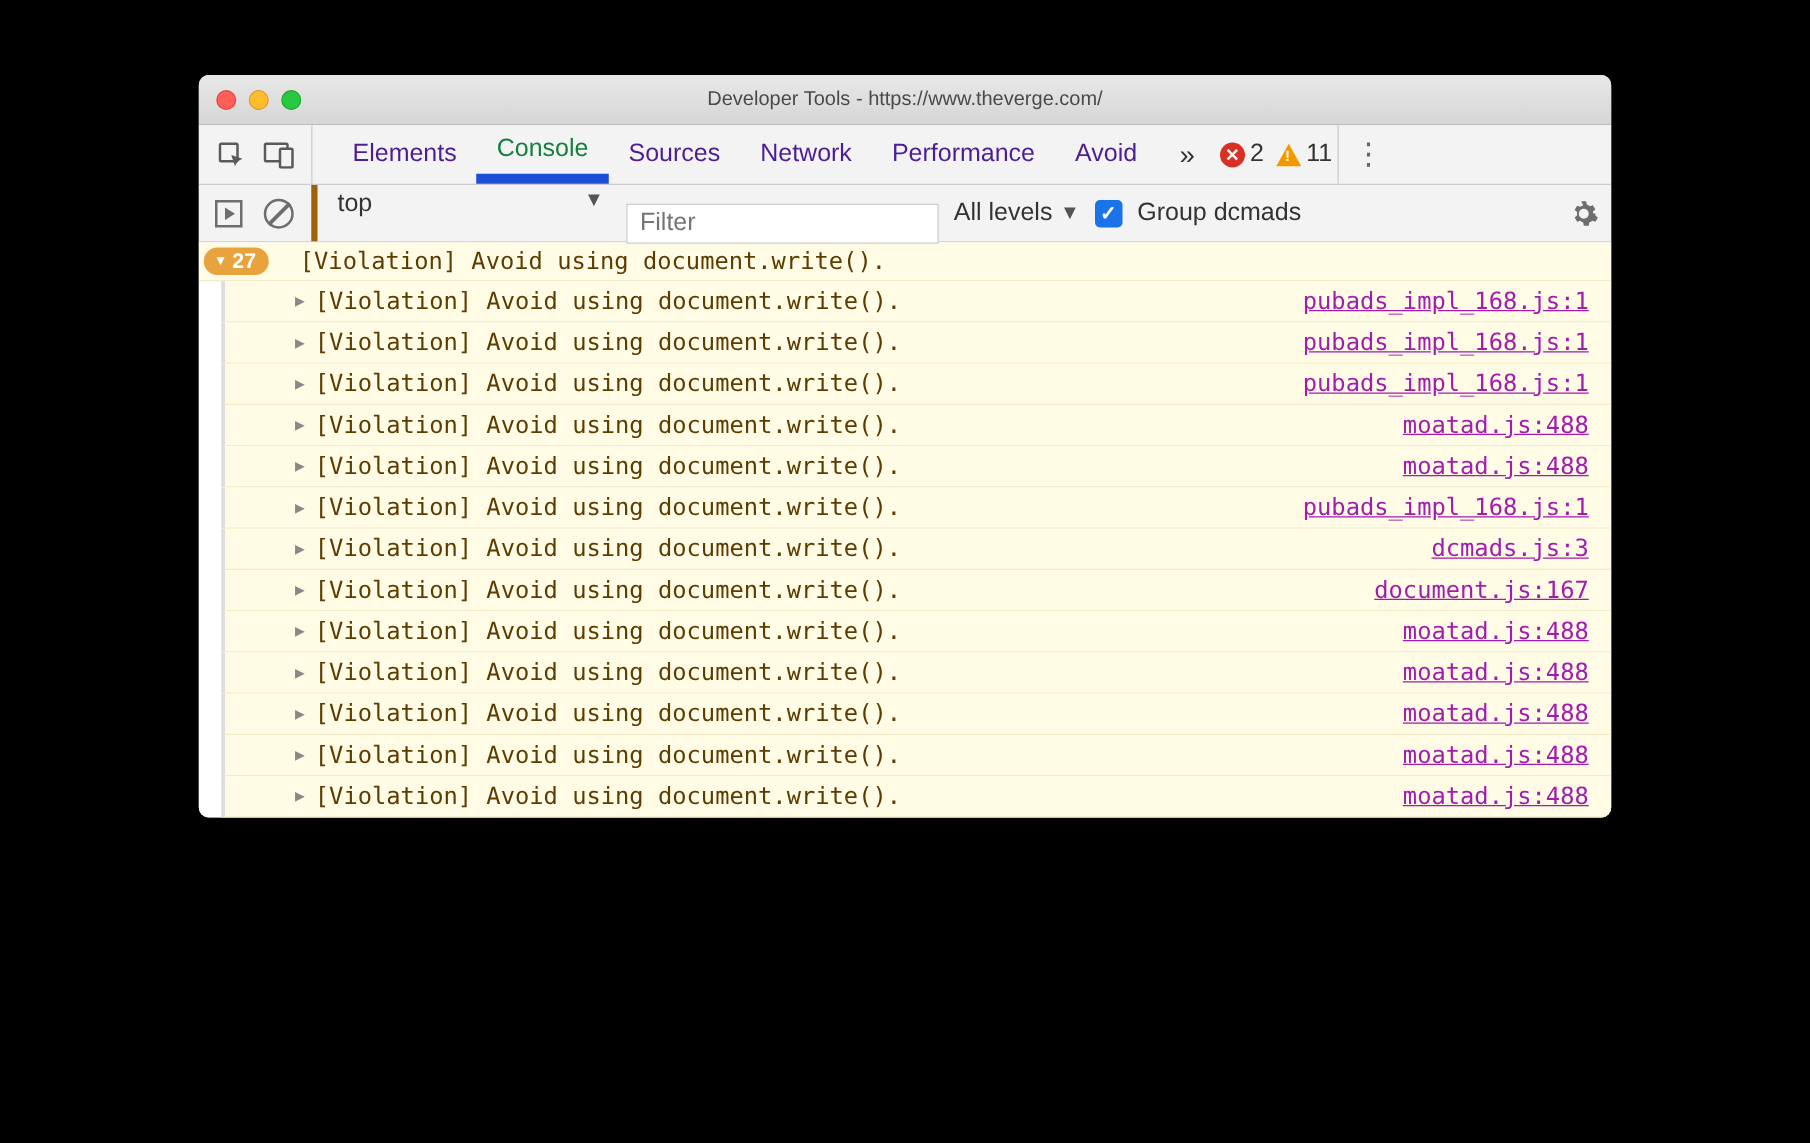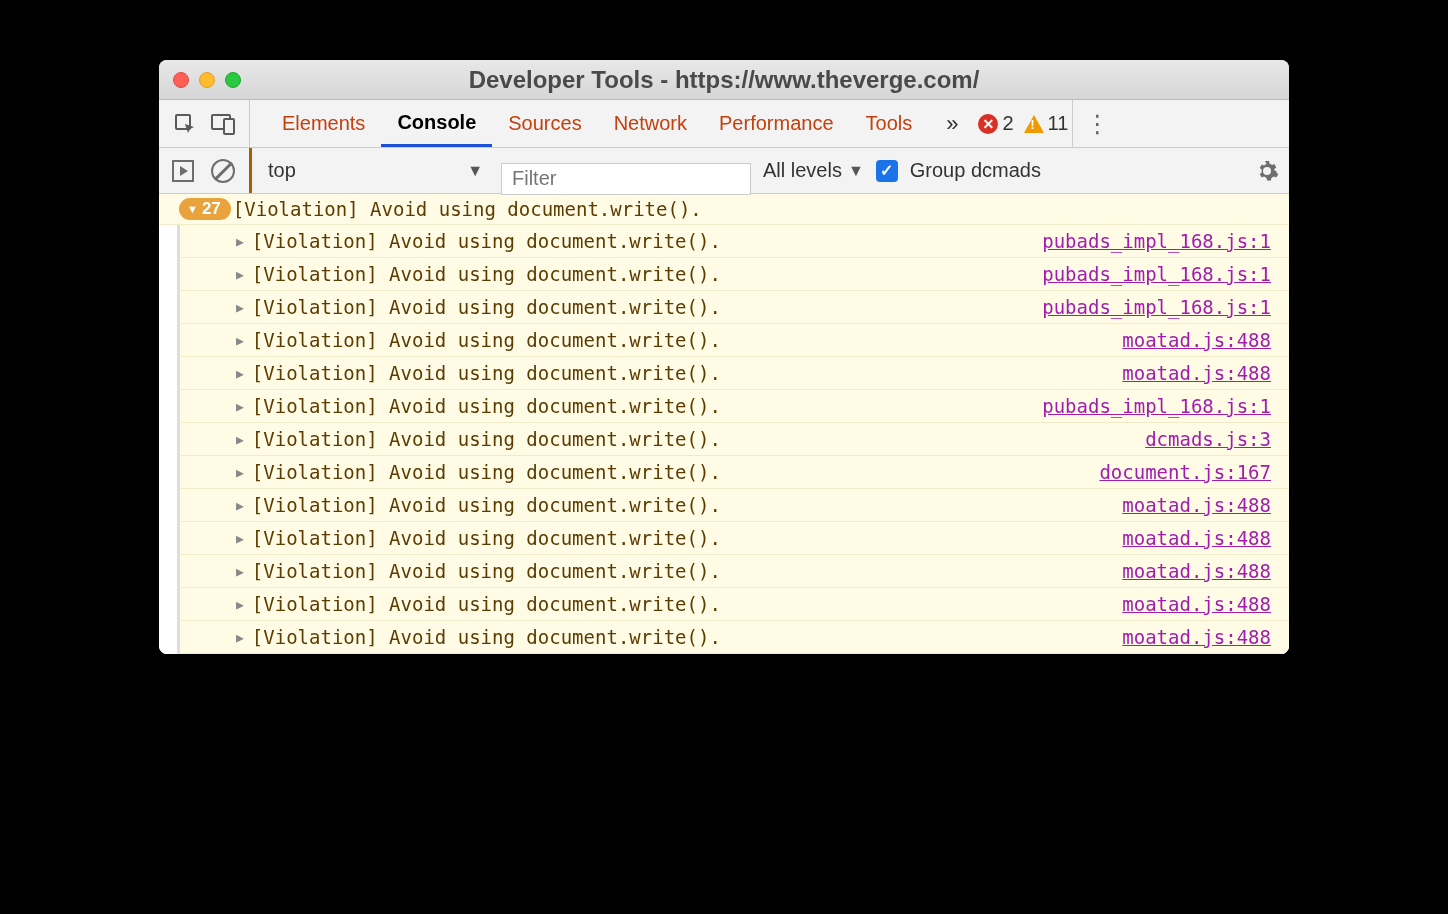--- a/index.html
+++ b/index.html
@@ -27,70 +27,70 @@
       align-items: center;
       padding: 0 14px;
       border-bottom: 1px solid #bcbcbc;
       position: relative;
     }
     .traffic { display:flex; gap:10px; position:absolute; left:14px; }
     .dot { width:16px; height:16px; border-radius:50%; }
     .dot.red { background:#ff5f57; border:1px solid #e14640;}
     .dot.yellow { background:#febc2e; border:1px solid #dfa023;}
     .dot.green { background:#28c840; border:1px solid #1aab29;}
-    .title { flex:1; text-align:center; font-size:24px; color:#4a4a4a; font-weight:700;}
+    .title { flex:1; text-align:center; font-size:16px; color:#4a4a4a; font-weight:400;}
     .tabs {
       height:48px;
       border-bottom:1px solid #ccc;
       display:flex;
       align-items:center;
       background:#f3f3f3;
       padding:0 8px;
     }
     .tab-left-icons { display:flex; align-items:center; gap:10px; padding:0 12px 0 4px; border-right:1px solid #ccc; height:100%;}
     .icon-btn { width:28px; height:28px; display:flex; align-items:center; justify-content:center; color:#5a5a5a;}
     .tab-list { display:flex; align-items:center; height:100%; margin-left:16px; gap:0;}
     .tab {
-      padding:0 16px; font-size:20px; color:#c2410c; height:100%;
+      padding:0 16px; font-size:20px; color:#4c1d95; height:100%;
       display:flex; align-items:center; cursor:pointer;
     }
-    .tab.active { color:#000000; border-bottom:3px solid #1d4ed8; font-weight:700;}
+    .tab.active { color:#15803d; border-bottom:8px solid #1d4ed8; font-weight:400;}
     .tab-overflow { font-size:22px; color:#333; padding:0 10px; margin-left:8px;}
     .tab-right { display:flex; align-items:center; gap:10px; margin-left:10px; padding-right:4px;}
     .badge { display:flex; align-items:center; gap:4px; font-size:20px; color:#333;}
     .err-circle { width:20px; height:20px; border-radius:50%; background:#d93025; color:#fff; display:flex; align-items:center; justify-content:center; font-size:14px; font-weight:bold;}
     .warn-tri { width:0; height:0; border-left:10px solid transparent; border-right:10px solid transparent; border-bottom:18px solid #f29900; position:relative;}
     .warn-tri::after { content:"!"; position:absolute; left:-3px; top:3px; font-size:12px; color:#fff; font-weight:bold;}
     .menu-dots { font-size:24px; color:#666; padding:0 12px; border-left:1px solid #ccc; height:100%; display:flex; align-items:center;}
     .toolbar {
       height:46px; border-bottom:1px solid #ccc; background:#f3f3f3;
       display:flex; align-items:center; padding:0 10px; gap:12px;
     }
     .play-icon { width:22px; height:22px; border:2px solid #6e6e6e; display:flex; align-items:center; justify-content:center;}
     .play-icon::after { content:""; border-left:8px solid #6e6e6e; border-top:5px solid transparent; border-bottom:5px solid transparent; margin-left:2px;}
     .no-icon { width:24px; height:24px; border:2.5px solid #6e6e6e; border-radius:50%; position:relative;}
     .no-icon::after { content:""; position:absolute; width:2.5px; height:24px; background:#6e6e6e; transform:rotate(45deg); left:9px; top:-2px;}
     .context-select {
       border:none; background:transparent; font-size:20px; color:#333;
-      padding:4px 6px; min-width:240px; display:flex; align-items:center; justify-content:space-between;
-      border-left:3px solid #a16207; padding-left:16px; height:100%;
+      padding:4px 6px; min-width:240px; display:flex; align-items:flex-start; justify-content:space-between;
+      border-left:5px solid #a16207; padding-left:16px; height:100%;
     }
     .dd-arrow { font-size:16px; color:#555;}
     .filter-input {
       border:1px solid #ccc; background:#fff; font-size:20px; color:#888;
       padding:4px 10px; width:250px; height:32px;margin-top:16px;
     }
     .levels { font-size:20px; color:#333; display:flex; align-items:center; gap:6px; }
     .checkbox { width:22px; height:22px; background:#1a73e8; border-radius:4px; display:flex; align-items:center; justify-content:center; color:#fff; font-size:16px; font-weight:bold;}
     .group-label { font-size:20px; color:#333;}
     .spacer { flex:1;}
     .gear { font-size:24px; color:#6e6e6e;}
     .console-body { background:#fff; font-family:"SF Mono",Menlo,Consolas,monospace; font-size:19px;}
     .group-header {
-      background:#fffbe5; padding:4px 20px; display:flex; align-items:flex-start; gap:2px;
+      background:#fffbe5; padding:4px 4px; display:flex; align-items:flex-start; gap:25px;
       border-bottom:1px solid #f0ebc8;
     }
     .count-badge {
       background:#e8a33d; color:#fff; border-radius:12px; padding:1px 10px 1px 8px;
       font-size:17px; font-weight:600; display:flex; align-items:center; gap:4px;
       font-family:-apple-system,sans-serif;
     }
     .count-badge::before { content:"▼"; font-size:11px;}
     .violation-text { color:#5c3c00;}
     .log-row {
@@ -131,21 +131,21 @@
             <rect x="14" y="6" width="10" height="15" rx="1" fill="#f3f3f3"></rect>
           </svg>
       </div>
     </div>
     <div class="tab-list" id="tab-list">
         <div class="tab">Elements</div>
         <div class="tab active">Console</div>
         <div class="tab">Sources</div>
         <div class="tab">Network</div>
         <div class="tab">Performance</div>
-        <div class="tab">Tools</div>
+        <div class="tab">Avoid</div>
       </div>
     <div class="tab-overflow">»</div>
     <div class="tab-right">
       <div class="badge">
         <span class="err-circle">✕</span>
         <span>2</span>
       </div>
       <div class="badge">
         <span class="warn-tri"></span>
         <span>11</span>

